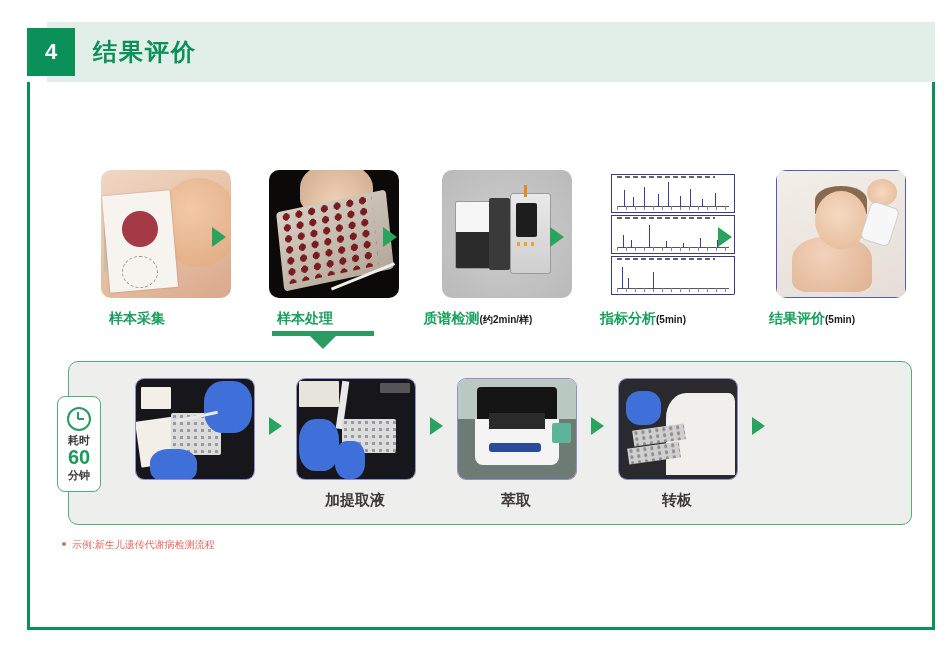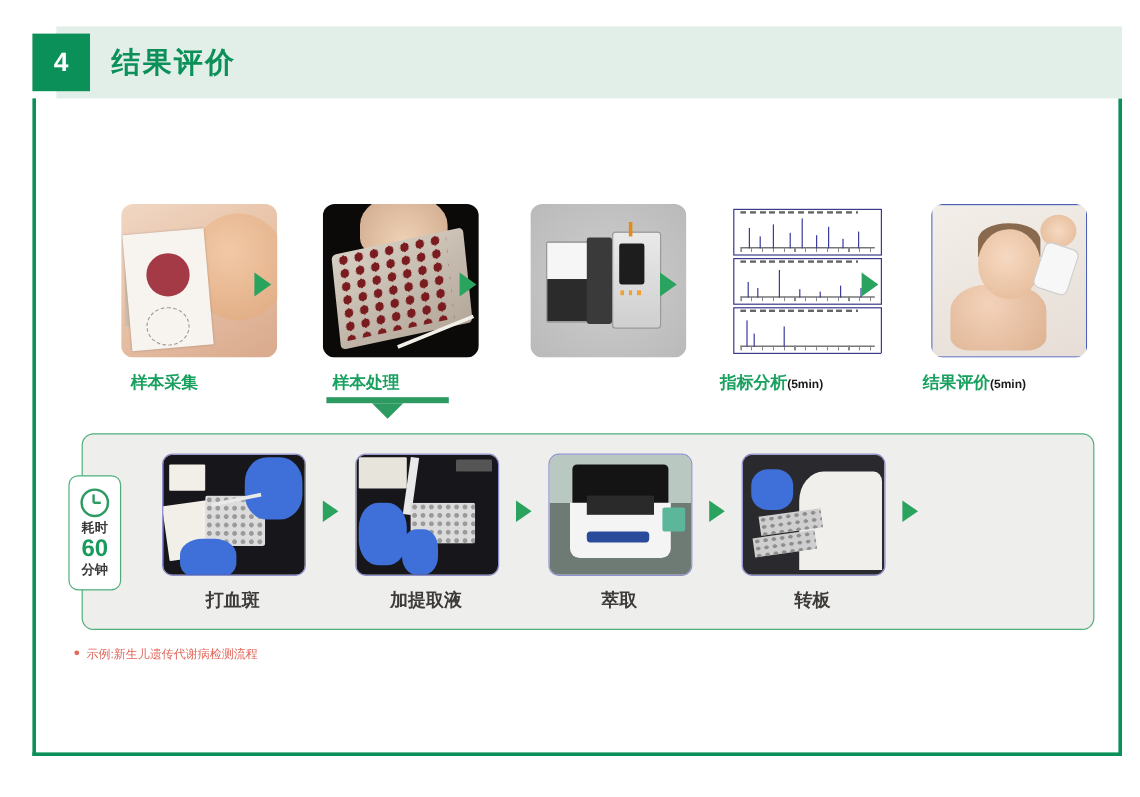--- a/index.html
+++ b/index.html
@@ -204,20 +204,23 @@
     <div class="r1-step" style="left:413px">
       <div class="r1-img">
         <div class="art a-ms">
           <div class="u1"></div>
             <div class="u2"></div>
             <div class="u3"></div>
           <div class="stem"></div>
             <div class="scr"></div>
             <div class="led"></div>
         </div>
+      </div>
+      <div class="r1-cap">
+        <span>质谱检测</span><span class="sub">(约2min/样)</span>
       </div>
     </div>
     <div class="r1-arrow" style="left:550px"></div>
 
     <div class="r1-step" style="left:578px">
       <div class="r1-img">
         <div class="art a-spec">
           <div class="pane">
               <div class="hdr"></div>
               <div class="axis"></div>
@@ -285,21 +288,20 @@
       <div class="r2-img">
         <div class="art a-dark">
           <div class="card" style="left:4%;top:8%;width:26%;height:22%"></div>
           <div class="card" style="left:2%;top:40%;width:34%;height:46%;transform:rotate(-8deg)"></div>
           <div class="plate96" style="left:30%;top:34%;width:42%;height:42%"></div>
           <div class="glove" style="left:58%;top:2%;width:40%;height:52%"></div>
           <div class="glove" style="left:12%;top:70%;width:40%;height:34%"></div>
           <div class="tip" style="left:34%;top:36%;width:36%;height:3px;transform:rotate(-12deg)"></div>
         </div>
       </div>
-      <div class="r2-cap">打血斑</div>
     </div>
     <div class="r2-arrow" style="left:200px"></div>
 
     <div class="r2-step" style="left:227px">
       <div class="r2-img">
         <div class="art a-dark">
           <div class="card" style="left:2%;top:2%;width:34%;height:26%;background:#e7e4dc"></div>
           <div class="tip" style="left:36%;top:2%;width:6%;height:48%;transform:rotate(8deg)"></div>
           <div class="plate96" style="left:38%;top:40%;width:46%;height:34%"></div>
           <div class="glove" style="left:2%;top:40%;width:34%;height:52%"></div>

